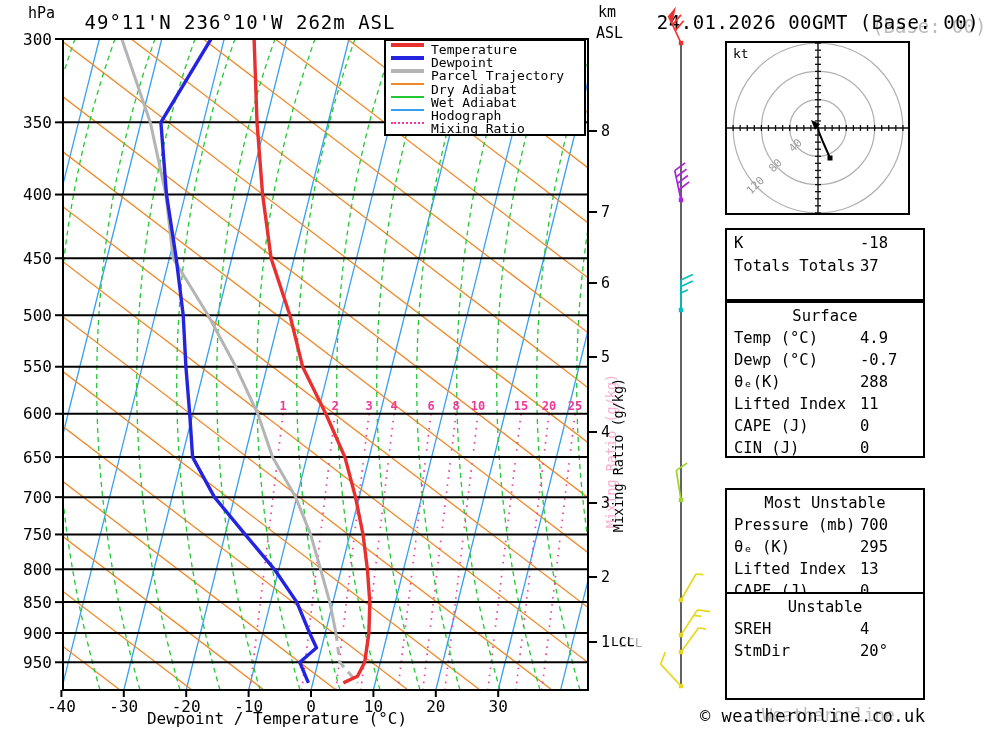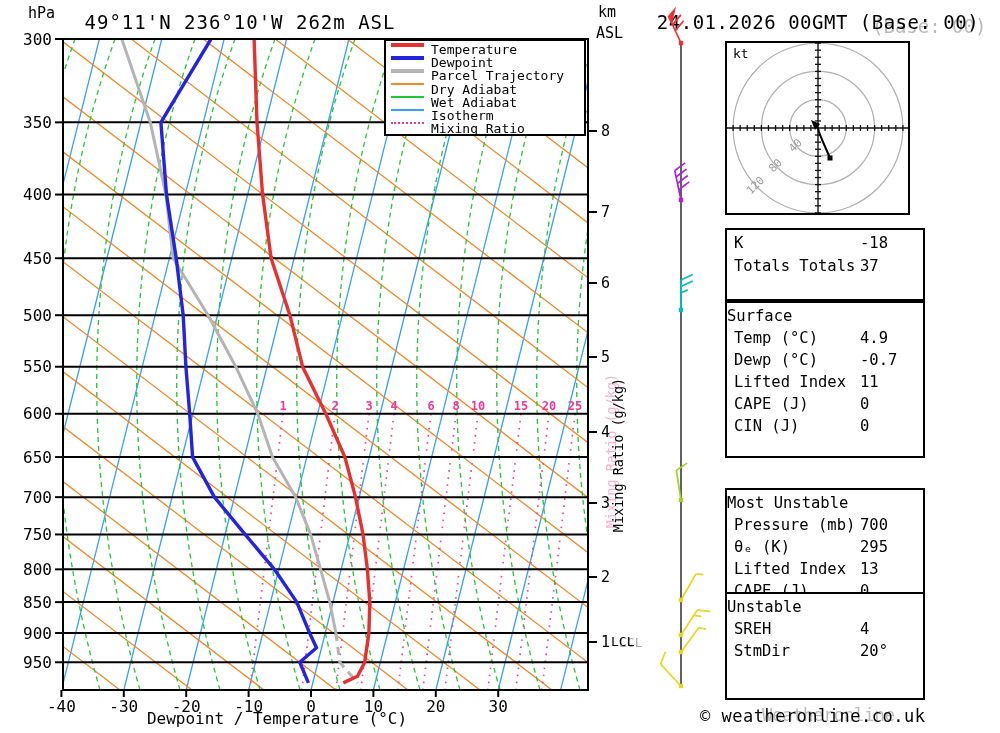--- a/index.html
+++ b/index.html
@@ -9,21 +9,21 @@
   #chart{position:absolute;left:0;top:0;}
   
   .legend{position:absolute;left:384px;top:39px;width:202px;height:97px;background:#fff;
           border:2px solid #000;box-sizing:border-box;padding:2px 0 0 5px;z-index:5;}
   .legend-row{display:flex;align-items:flex-start;height:13.2px;}
   .legend-swatch{display:inline-block;width:33px;margin-right:7px;flex:0 0 33px;}
   .legend-label{font-size:13px;line-height:13px;color:#000;white-space:nowrap;}
   
   .panel{position:absolute;left:725px;width:200px;background:#fff;border:2px solid #000;
          box-sizing:border-box;padding-top:2px;z-index:5;font-size:15.5px;color:#000;}
-  .panel-title{height:22px;line-height:22px;white-space:nowrap;}
+  .panel-title{text-align:center;height:22px;line-height:22px;white-space:nowrap;}
   .stat-row{position:relative;height:22px;line-height:22px;padding-left:7px;white-space:nowrap;}
   .stat-val{position:absolute;left:133px;top:0;}
   #panel-indices{top:228px;height:73px;}
   #panel-indices .stat-row{height:23px;line-height:23px;}
   #panel-surface{top:301px;height:157px;}
   #panel-mu{top:458px;height:134px;margin-top:30px;}
   #panel-hodo{top:592px;height:108px;}
 </style>
 </head>
 <body>
@@ -347,36 +347,37 @@
       <div class="legend-row">
         <span class="legend-swatch" style="background: rgb(240, 136, 40); height: 2px;"></span>
         <span class="legend-label">Dry Adiabat</span>
       </div>
       <div class="legend-row">
         <span class="legend-swatch" style="background: rgb(34, 200, 50); height: 2px;"></span>
         <span class="legend-label">Wet Adiabat</span>
       </div>
       <div class="legend-row">
         <span class="legend-swatch" style="background: rgb(56, 160, 240); height: 2px;"></span>
-        <span class="legend-label">Isotherm</span>
+        <span class="legend-label">Hodograph</span>
       </div>
       <div class="legend-row">
         <span class="legend-swatch" style="border-top: 2px dotted rgb(240, 56, 152); height: 0px;"></span>
         <span class="legend-label">Mixing Ratio</span>
       </div>
     </div>
 
   <div class="panel" id="panel-indices">
       <div class="stat-row"><span>K</span><span class="stat-val">-18</span></div>
       <div class="stat-row"><span>Totals Totals</span><span class="stat-val">37</span></div>
     </div>
   <div class="panel" id="panel-surface">
       <div class="panel-title">Surface</div>
       <div class="stat-row"><span>Temp (°C)</span><span class="stat-val">4.9</span></div>
       <div class="stat-row"><span>Dewp (°C)</span><span class="stat-val">-0.7</span></div>
+      <div class="stat-row"><span>θₑ(K)</span><span class="stat-val">288</span></div>
       <div class="stat-row"><span>Lifted Index</span><span class="stat-val">11</span></div>
       <div class="stat-row"><span>CAPE (J)</span><span class="stat-val">0</span></div>
       <div class="stat-row"><span>CIN (J)</span><span class="stat-val">0</span></div>
     </div>
   <div class="panel" id="panel-mu">
       <div class="panel-title">Most Unstable</div>
       <div class="stat-row"><span>Pressure (mb)</span><span class="stat-val">700</span></div>
       <div class="stat-row"><span>θₑ (K)</span><span class="stat-val">295</span></div>
       <div class="stat-row"><span>Lifted Index</span><span class="stat-val">13</span></div>
       <div class="stat-row"><span>CAPE (J)</span><span class="stat-val">0</span></div>

